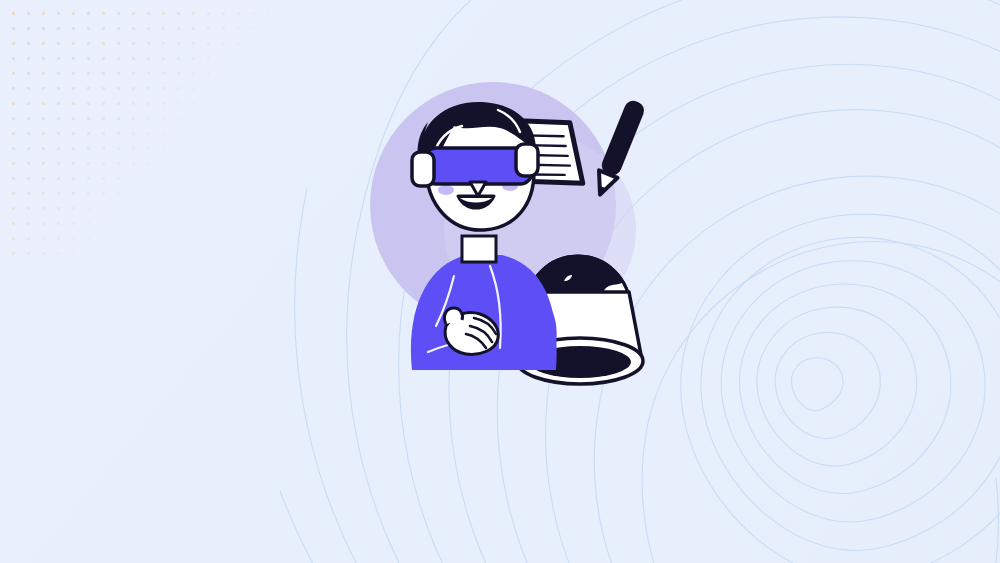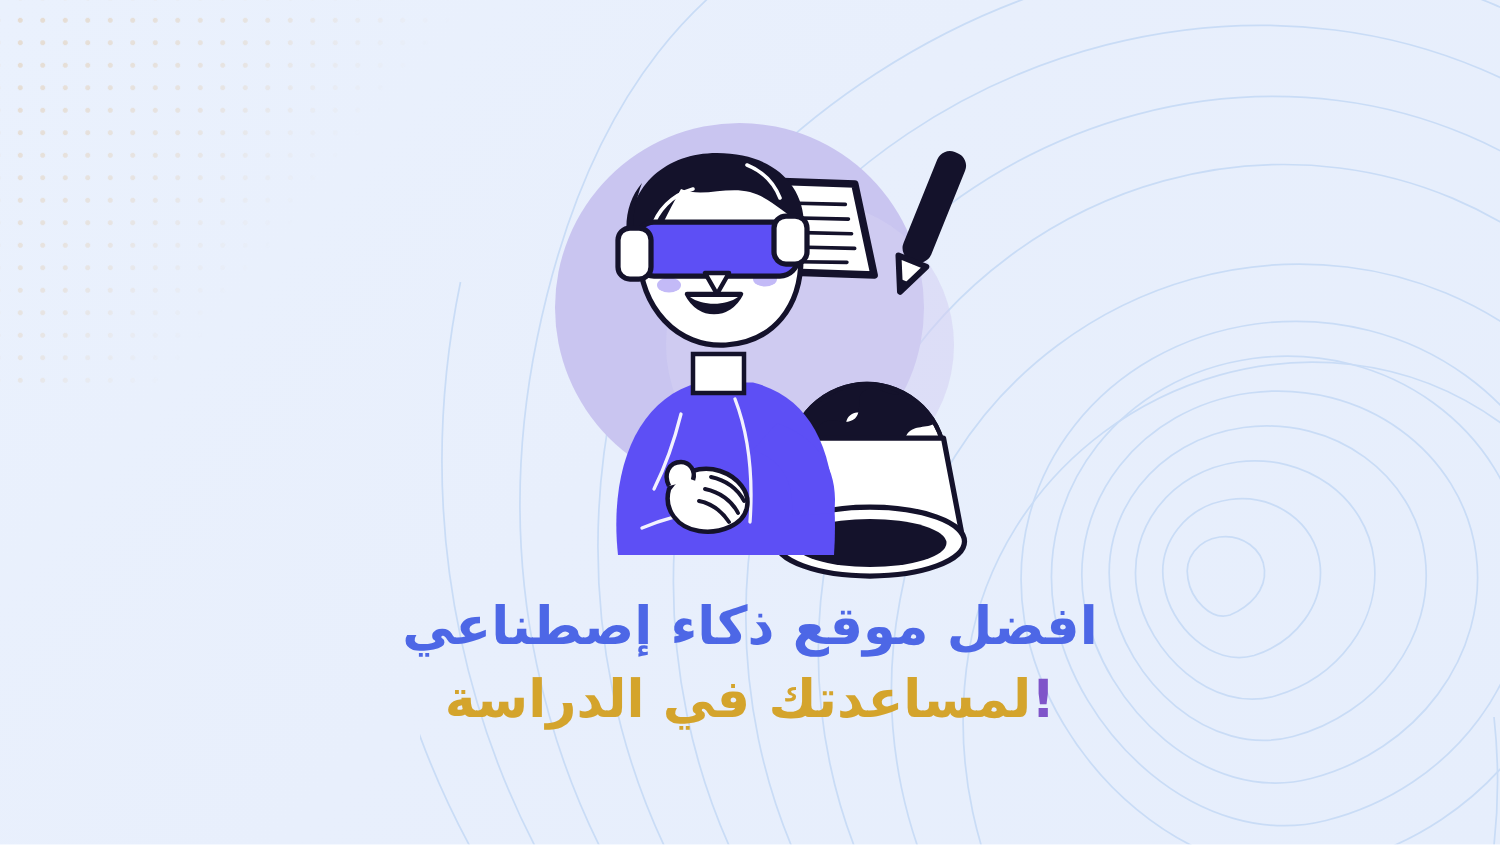--- a/index.html
+++ b/index.html
@@ -208,20 +208,14 @@
             <path d="M124 248 C134 250 142 256 146 264"></path>
             <path d="M120 256 C130 258 138 264 142 272"></path>
             <path d="M116 264 C126 266 132 272 136 278"></path>
           </g>
           <path d="M96 254 C92 246 96 238 104 238 C110 238 114 244 112 250" fill="#ffffff" stroke="#14122b" stroke-width="3"></path>
         </g>
       </g>
     </svg>
   </div>
 
-  <div class="headline">
-    <span class="line t-blue">افضل موقع ذكاء إصطناعي</span>
-    <span class="line line2">
-      <span class="t-bang">!</span><span class="t-gold">لمساعدتك في الدراسة</span>
-    </span>
-  </div>
 
 </div>
 
 </body></html>

